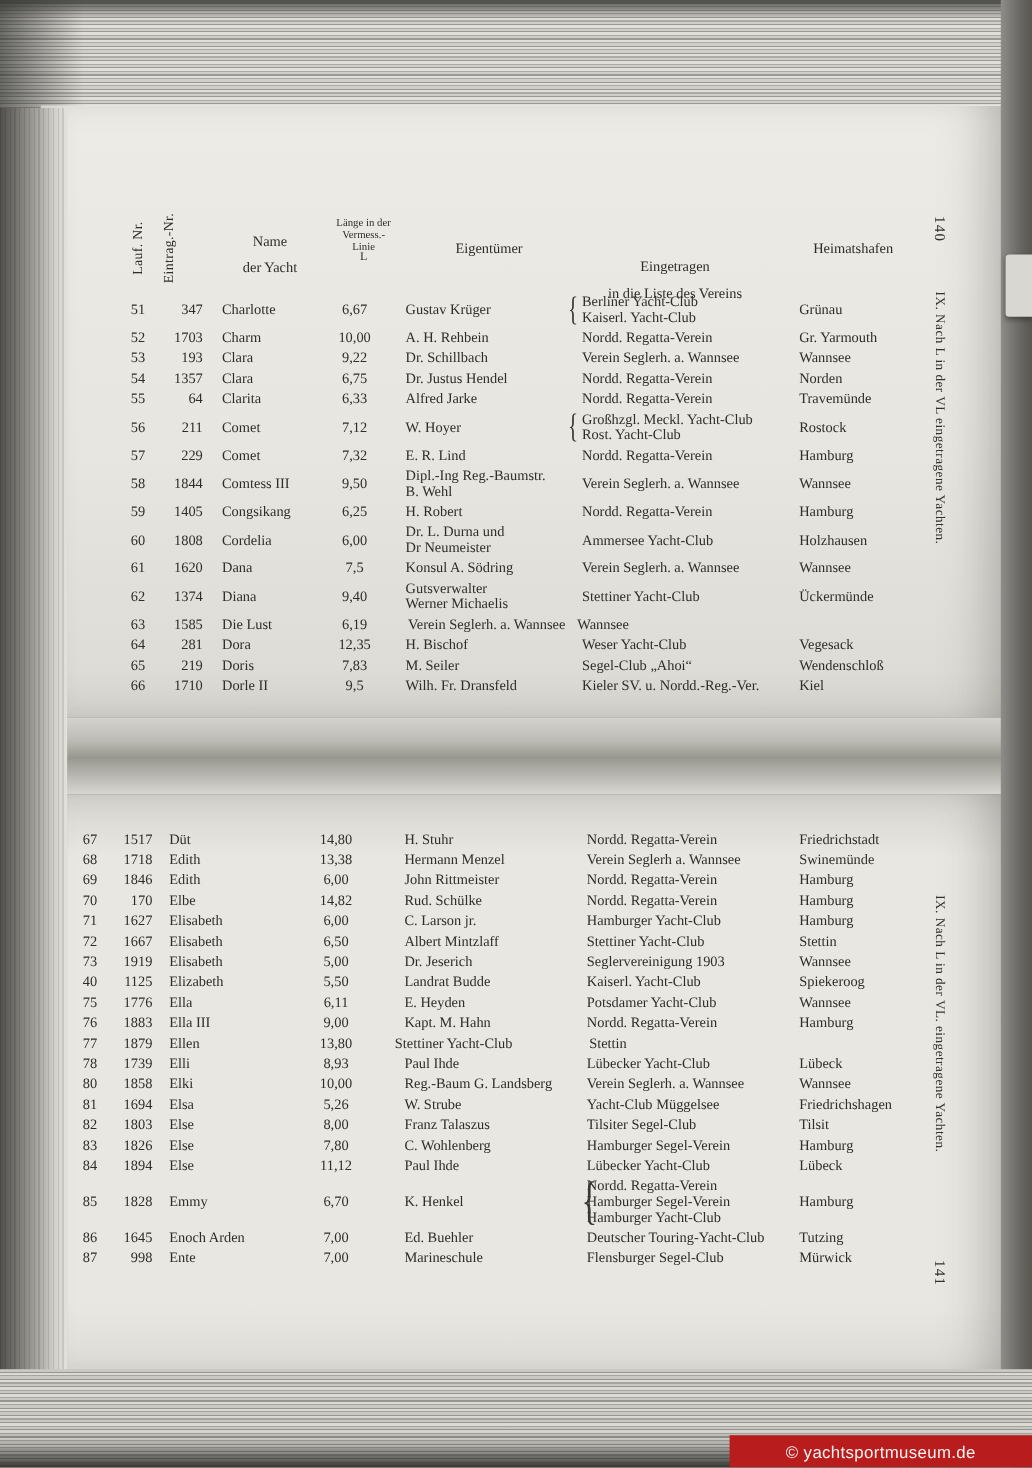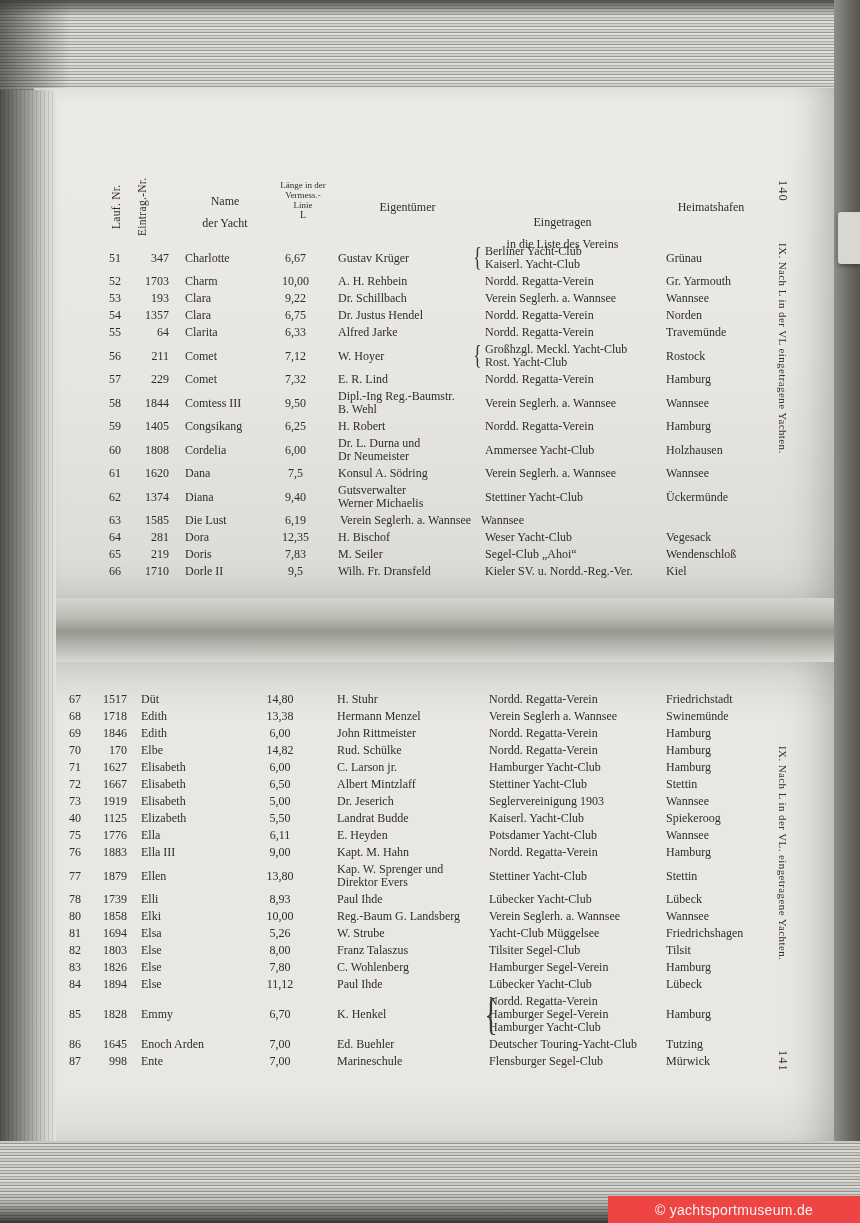--- a/index.html
+++ b/index.html
@@ -103,21 +103,21 @@
   .side{position:absolute;writing-mode:vertical-rl;color:#33312d;}
   .side-pagenum{left:772px;width:18px;font-size:12.5px;letter-spacing:1px;}
   #pagenum-top{top:180px;height:44px;}
   #pagenum-bottom{top:1050px;height:44px;}
   .side-text{left:773px;width:16px;font-size:11px;letter-spacing:.4px;}
   #sidetext-top{top:243px;height:300px;}
   #sidetext-bottom{top:746px;height:300px;}
   
   .watermark{
     position:absolute;right:0;bottom:0;width:252px;height:27px;
-    background:#ef4444;color:#f4f4f2;
+    background:#b91c1c;color:#f4f4f2;
     font-family:"Liberation Sans","DejaVu Sans",sans-serif;
     font-size:14px;display:flex;align-items:center;justify-content:center;
     letter-spacing:.3px;
   }
 </style>
 </head>
 <body>
 
 <div class="photo">
 
@@ -392,22 +392,20 @@
         <div class="cell c-laenge"><span>9,00</span></div>
         <div class="cell c-owner"><span>Kapt. M. Hahn</span></div>
         <div class="cell c-verein"><span>Nordd. Regatta-Verein</span></div>
         <div class="cell c-heimat"><span>Hamburg</span></div>
       </div>
       <div class="trow">
         <div class="cell c-lauf"><span>77</span></div>
         <div class="cell c-eintrag"><span>1879</span></div>
         <div class="cell c-name"><span>Ellen</span></div>
         <div class="cell c-laenge"><span>13,80</span></div>
-        <div class="cell c-owner"><span>Kap. W. Sprenger und
-Direktor Evers</span></div>
         <div class="cell c-verein"><span>Stettiner Yacht-Club</span></div>
         <div class="cell c-heimat"><span>Stettin</span></div>
       </div>
       <div class="trow">
         <div class="cell c-lauf"><span>78</span></div>
         <div class="cell c-eintrag"><span>1739</span></div>
         <div class="cell c-name"><span>Elli</span></div>
         <div class="cell c-laenge"><span>8,93</span></div>
         <div class="cell c-owner"><span>Paul Ihde</span></div>
         <div class="cell c-verein"><span>Lübecker Yacht-Club</span></div>

